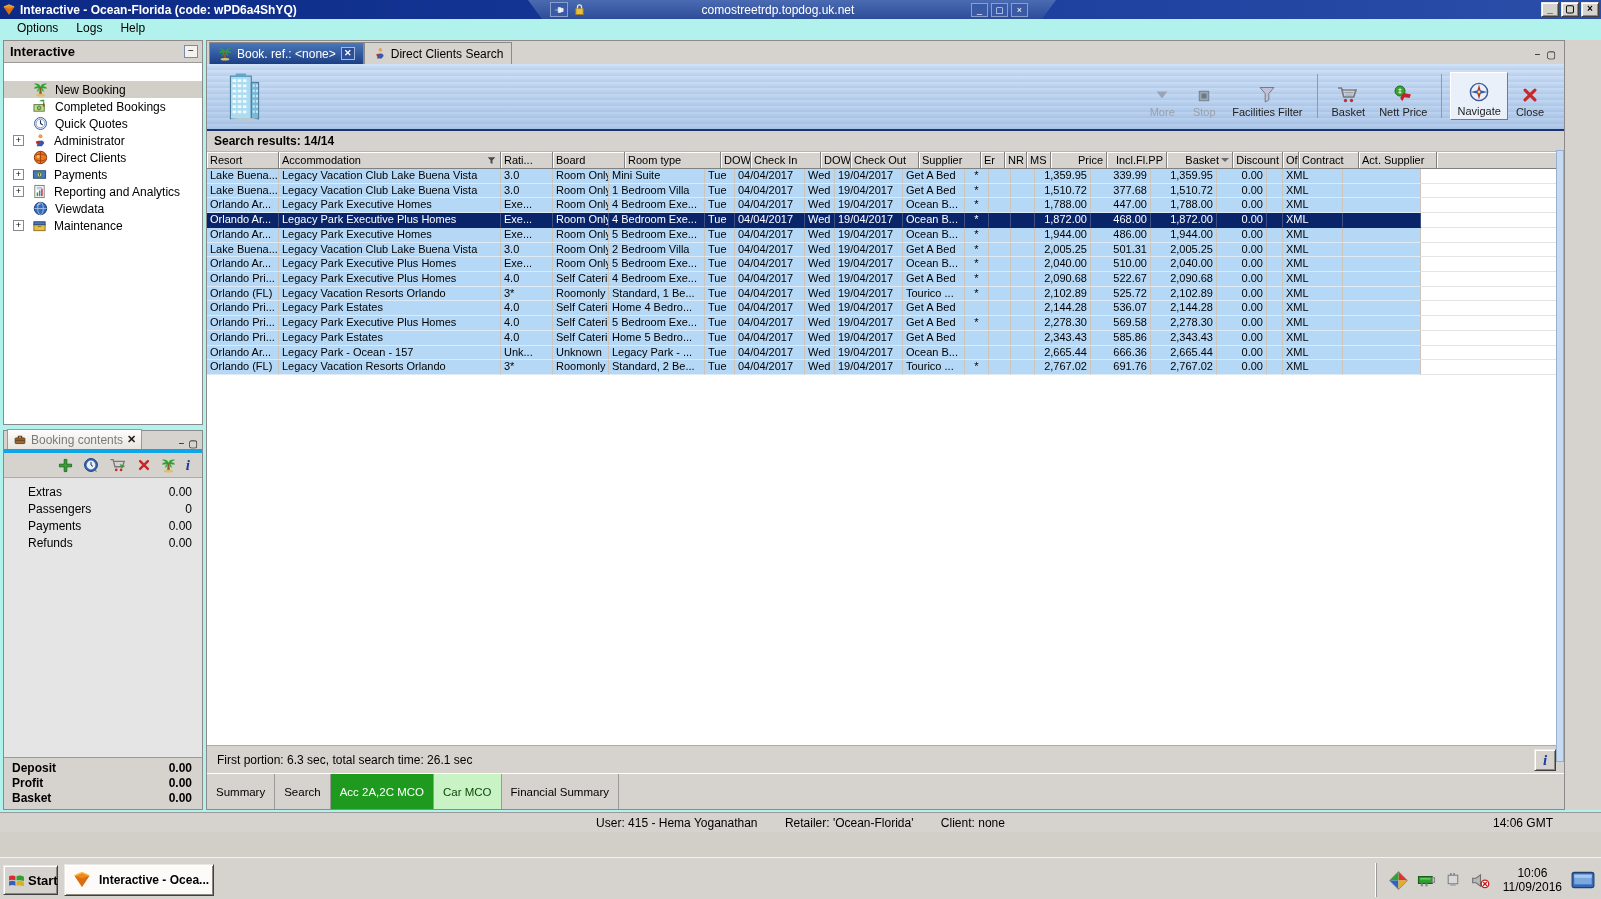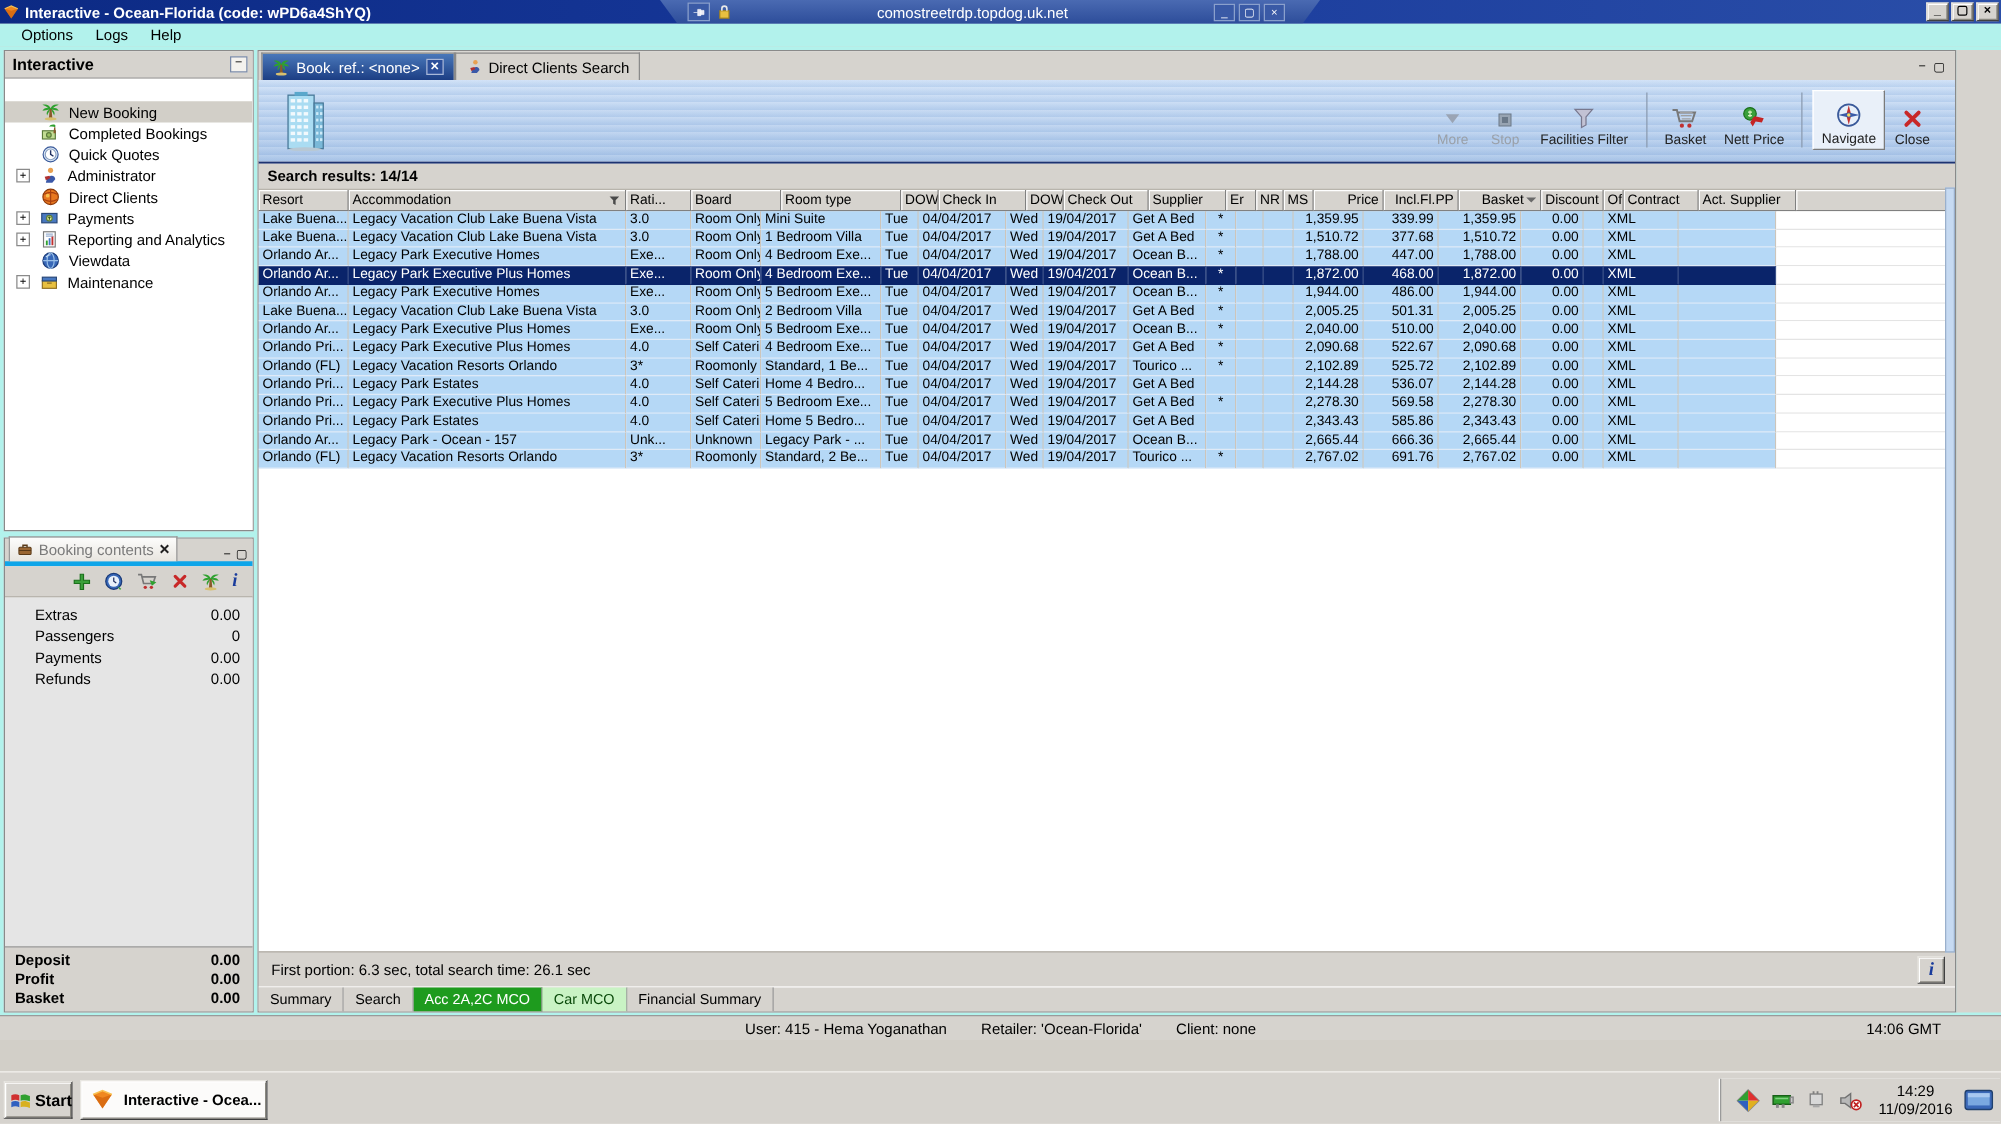--- a/index.html
+++ b/index.html
@@ -125,21 +125,21 @@
   .trow.sel .tcell { background:#0a246a; color:#fff; border-bottom-color:#0a246a; border-right-color:#3a5088; }
   .fillcell { flex:1; background:#fff; border-bottom:1px solid #e4e4e4; }
   #gfiller { flex:1; background:#fff; }
 
   
   #timestrip { height:28px; background:#d6d3ce; border-top:1px solid #b0aca4; display:flex; align-items:center;
     padding:0 8px 0 10px; font-size:12px; position:relative; }
   #infobtn { position:absolute; right:8px; top:3px; width:22px; height:22px; background:#d6d3ce;
     text-align:center; font-family:"Liberation Serif",serif; font-style:italic; font-weight:bold;
     color:#1a3c9c; font-size:15px; line-height:20px; }
-  #bottomtabs { height:20px; background:#d6d3ce; display:flex; align-items:stretch; border-top:1px solid #fff; }
+  #bottomtabs { height:36px; background:#d6d3ce; display:flex; align-items:stretch; border-top:1px solid #fff; }
   .btabitem { padding:1px 9px 0 9px; font-size:11.5px; border-right:1px solid #9a9a9a; display:flex; align-items:center; background:#d6d3ce; }
   .btabitem.green { background:#1e9b1e; color:#fff; }
   .btabitem.lightgreen { background:#c9f3c4; color:#0a4a0a; }
 
   #rightstrip { position:absolute; left:1556px; top:150px; width:8px; height:612px; background:#c6daf2; border:1px solid #9ab0cc; }
 
   
   #statusbar { position:absolute; left:0; top:812px; width:1601px; height:20px; background:#d6d3ce;
     border-top:1px solid #9a9a9a; display:flex; align-items:center; font-size:12px; }
   #statusbar .mid { position:absolute; left:0; right:0; text-align:center; }
@@ -1030,21 +1030,21 @@
         </svg>
       </span>
     <span class="trayico" id="ico-vol">
         <svg width="19" height="17" viewBox="0 0 17 15">
           <path d="M1.5 5.5h3l4-3v10l-4-3h-3z" fill="#b8b8b8" stroke="#707070"></path>
           <circle cx="12.5" cy="10.5" r="3.4" fill="#fff" stroke="#c02020" stroke-width="1.2"></circle>
           <path d="M10.8 8.8l3.4 3.4M14.2 8.8l-3.4 3.4" stroke="#c02020" stroke-width="1.2"></path>
         </svg>
       </span>
     <span id="trayclock">
-      <div>14:29</div>
+      <div>10:06</div>
       <div>11/09/2016</div>
     </span>
     <span class="trayico" id="ico-desk">
         <svg width="24" height="22" viewBox="0 0 22 20">
           <rect x="1" y="3" width="20" height="14" rx="2" fill="#3a68b8" stroke="#20406e"></rect>
           <rect x="3" y="5" width="16" height="9" fill="#7aa8e0"></rect>
           <rect x="3" y="5" width="16" height="3" fill="#a8c8f0"></rect>
         </svg>
       </span>
   </span>

